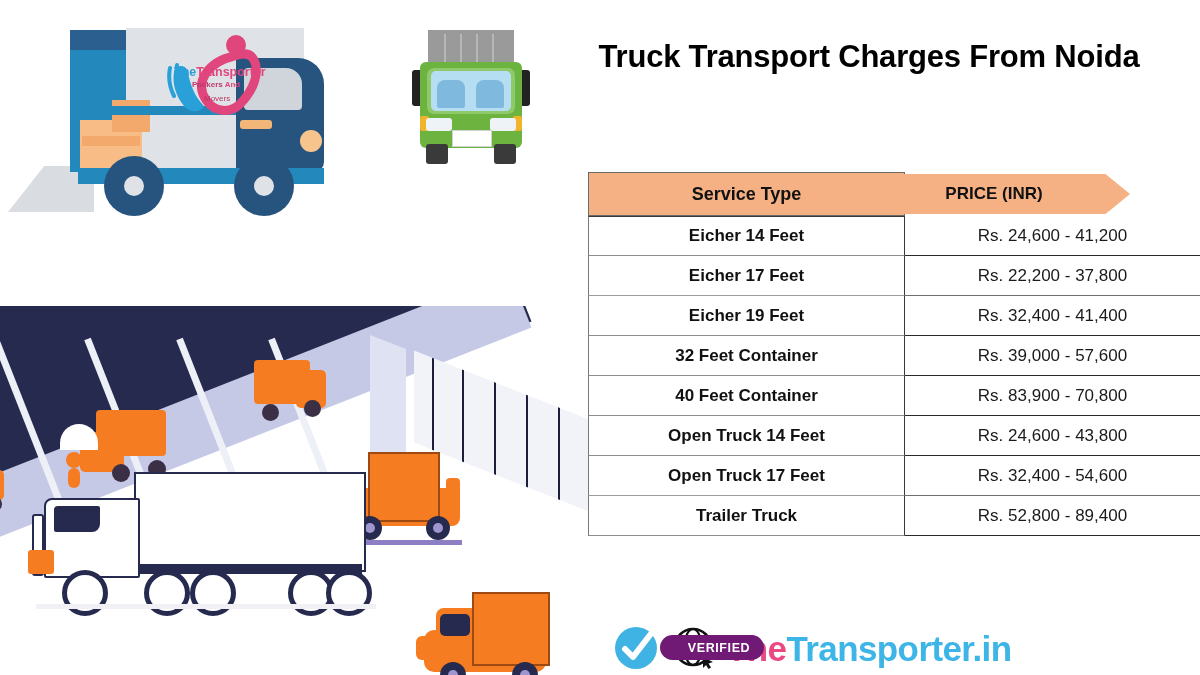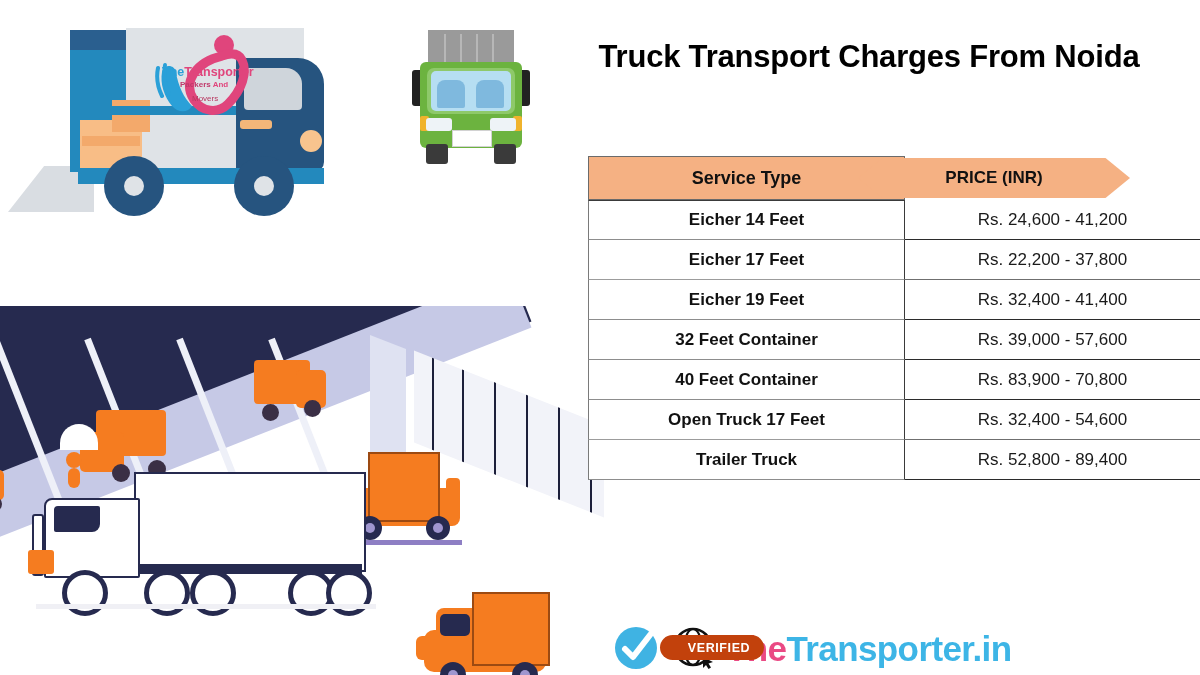--- a/index.html
+++ b/index.html
@@ -11,21 +11,21 @@
   .stage{position:absolute;inset:0;width:1200px;height:675px;overflow:hidden;}
 
   
   .title{
     position:absolute;left:545px;top:38px;width:648px;
     text-align:center;font-size:31px;font-weight:bold;color:#000;
     line-height:1.22;letter-spacing:-0.2px;
   }
 
   
-  .table-wrap{position:absolute;left:588px;top:156px;width:612px;}
+  .table-wrap{position:absolute;left:588px;top:172px;width:612px;}
   .tbl{border-collapse:separate;border-spacing:0;width:612px;table-layout:fixed;}
   .tbl td{padding:0;vertical-align:middle;}
   .col-svc{width:317px;}
   .col-prc{width:295px;}
 
   .hdr-svc{
     background:#F5B183;height:44px;text-align:center;
     font-size:18px;font-weight:bold;color:#111;
     border:1.5px solid #6b6b6b;box-sizing:border-box;
   }
@@ -51,21 +51,21 @@
   }
   tr.r-alt .svc-cell{border-bottom-color:#9c9c9c;}
   tr.r-alt .prc-cell{border-bottom-color:#6f6f6f;}
   tr.r-first .svc-cell{border-top:1.4px solid #3a3a3a;text-align:center;}
 
   
   .footer{position:absolute;left:614px;top:624px;height:48px;display:flex;align-items:center;}
   .verified{position:relative;display:flex;align-items:center;height:44px;}
   .vpill{
     position:absolute;left:46px;top:9px;height:25px;width:104px;border-radius:13px;
-    background:#c2410c;display:flex;align-items:center;justify-content:center;
+    background:#701a75;display:flex;align-items:center;justify-content:center;
   }
   .vpill span{color:#fff;font-size:12.5px;font-weight:bold;letter-spacing:0.6px;padding-left:14px;}
   .check{position:relative;z-index:2;width:46px;height:44px;}
   .globe{margin-left:12px;width:44px;height:44px;}
   .brand{margin-left:10px;font-size:35px;font-weight:bold;letter-spacing:-0.6px;line-height:1;}
   .brand .b-the{color:#EA4A84;}
   .brand .b-rest{color:#3DB5E6;}
 
   
   .art{position:absolute;}
@@ -85,21 +85,21 @@
              border-radius:4px 16px 4px 4px;}
   .tt-door{position:absolute;left:232px;top:106px;width:32px;height:9px;background:#f3b679;border-radius:3px;}
   .tt-light{position:absolute;left:292px;top:116px;width:22px;height:22px;background:#f8c48e;border-radius:50%;}
   .tt-chassis{position:absolute;left:70px;top:154px;width:246px;height:16px;background:#2389bd;}
   .tt-w1{position:absolute;left:96px;top:142px;width:60px;height:60px;background:#26547f;border-radius:50%;}
   .tt-w1 i{position:absolute;left:20px;top:20px;width:20px;height:20px;background:#dfe3e7;border-radius:50%;}
   .tt-w2{position:absolute;left:226px;top:142px;width:60px;height:60px;background:#26547f;border-radius:50%;}
   .tt-w2 i{position:absolute;left:20px;top:20px;width:20px;height:20px;background:#dfe3e7;border-radius:50%;}
 
   
-  .logo{position:absolute;left:140px;top:18px;width:120px;height:86px;}
+  .logo{position:absolute;left:152px;top:18px;width:120px;height:86px;}
   .lg-heart{position:absolute;left:28px;top:2px;width:78px;height:82px;}
   .lg-hand{position:absolute;left:6px;top:26px;width:56px;height:56px;}
   .lg-t1{position:absolute;left:14px;top:33px;font-size:12.5px;font-weight:bold;
          color:#2aa0d8;font-family:"Liberation Sans",sans-serif;white-space:nowrap;}
   .lg-t1 b{color:#e0457c;}
   .lg-t2{position:absolute;left:32px;top:48px;font-size:8px;font-weight:bold;color:#c0396b;white-space:nowrap;}
   .lg-t2 em{color:#e0457c;font-style:normal;}
   .lg-t3{position:absolute;left:44px;top:62px;font-size:8px;font-weight:normal;color:#b8365f;}
 
   
@@ -348,20 +348,24 @@
           <td class="prc-cell">Rs. 32,400 - 41,400</td>
         </tr>
         <tr>
           <td class="svc-cell">32 Feet Container</td>
           <td class="prc-cell">Rs. 39,000 - 57,600</td>
         </tr>
         <tr>
           <td class="svc-cell">40 Feet Container</td>
           <td class="prc-cell">Rs. 83,900 - 70,800</td>
         </tr>
+        <tr>
+          <td class="svc-cell">Open Truck 14 Feet</td>
+          <td class="prc-cell">Rs. 24,600 - 43,800</td>
+        </tr>
         <tr class="r-alt">
           <td class="svc-cell">Open Truck 17 Feet</td>
           <td class="prc-cell">Rs. 32,400 - 54,600</td>
         </tr>
         <tr>
           <td class="svc-cell">Trailer Truck</td>
           <td class="prc-cell">Rs. 52,800 - 89,400</td>
         </tr>
       </tbody>
     </table>

